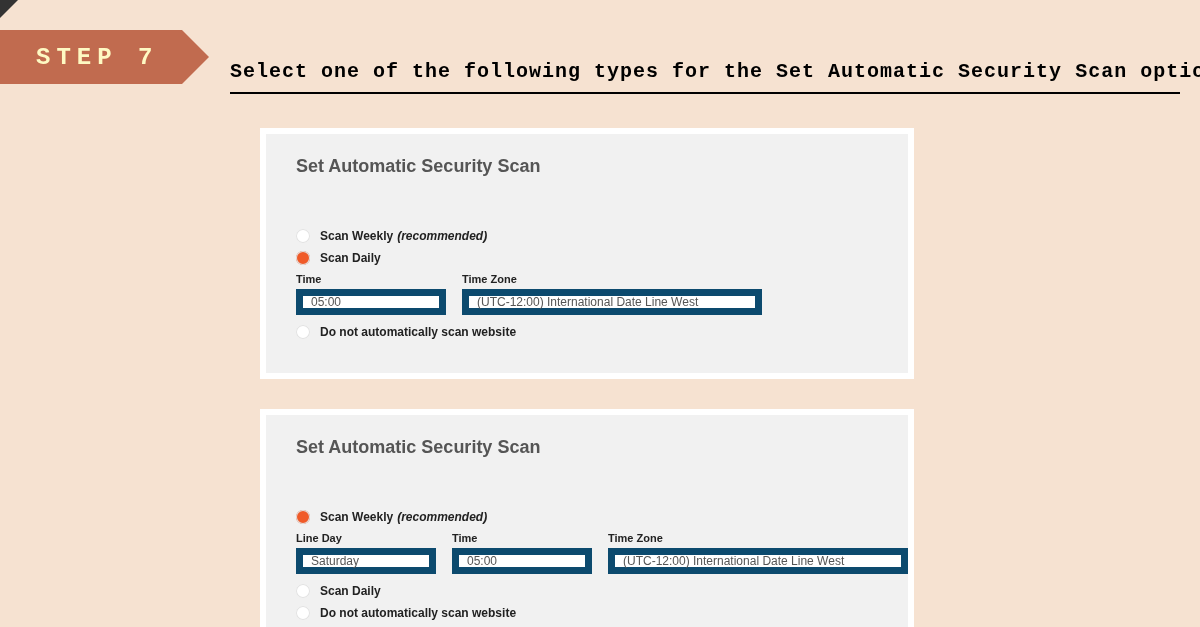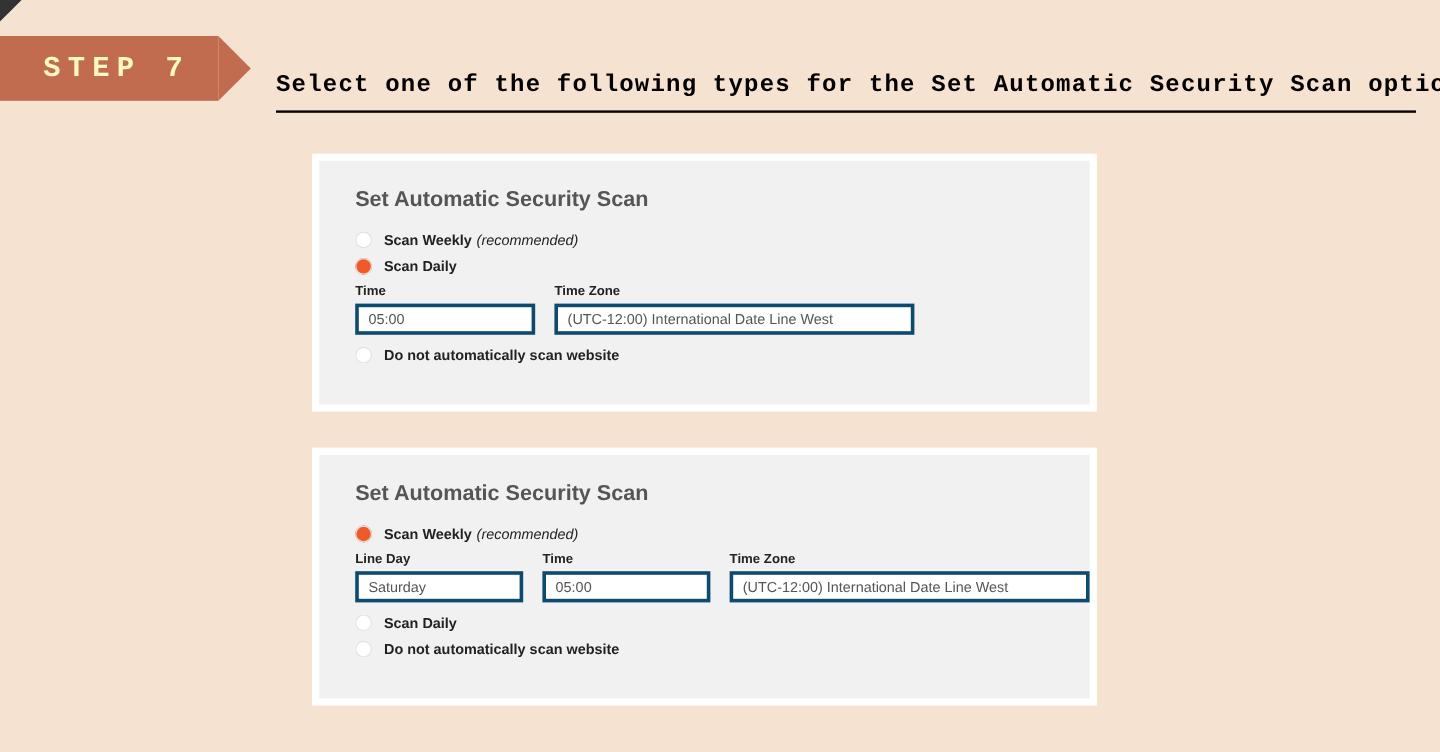--- a/index.html
+++ b/index.html
@@ -100,42 +100,43 @@
     background: #fff;
     box-shadow: 0 0 0 1px #e2e2e2 inset;
     margin-right: 10px;
     flex-shrink: 0;
   }
   .radio-circle.selected {
     background: #f05a28;
   }
   .recommended {
     font-style: italic;
-    font-weight: 400;
+    font-weight: 700;
     margin-left: 4px;
+    margin-top: 36px;
   }
   .field-row {
     display: flex;
     gap: 16px;
     margin: 6px 0 10px 0;
   }
   .field {
     display: flex;
     flex-direction: column;
   }
   .field-label {
     font-size: 11px;
     font-weight: 700;
     color: #222;
     margin-bottom: 4px;
   }
   .field-input {
     height: 26px;
     background: #fff;
-    border: 3px solid #0c4a6e;
+    border: 7px solid #0c4a6e;
     font-size: 12px;
     color: #555;
     padding: 0 8px;
     display: flex;
     align-items: center;
   }
   .w-time { width: 150px; }
   .w-tz { width: 300px; }
   .w-day { width: 140px; }
   .w-time2 { width: 140px; }

